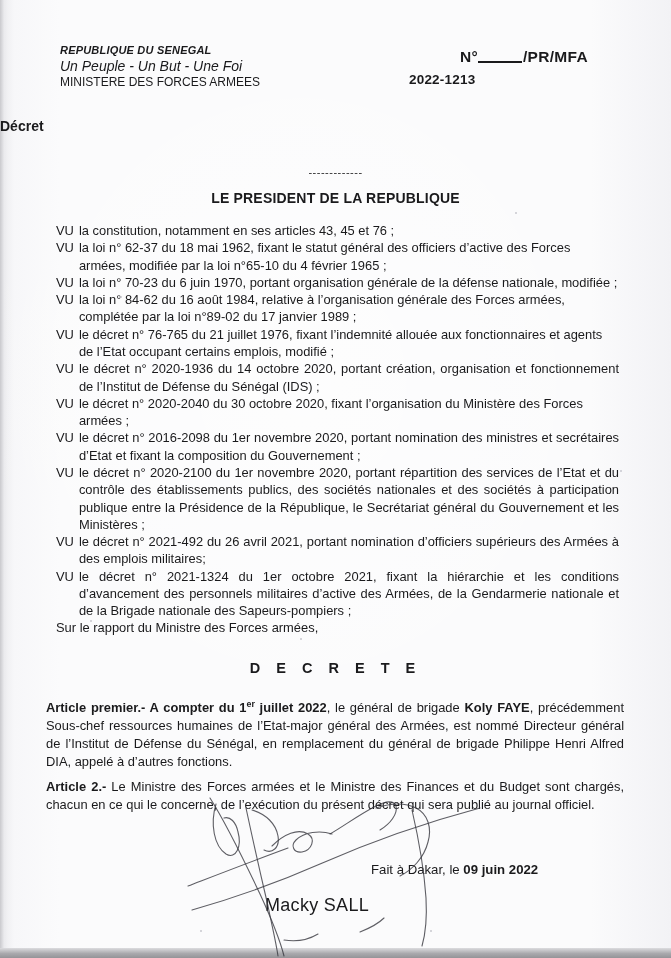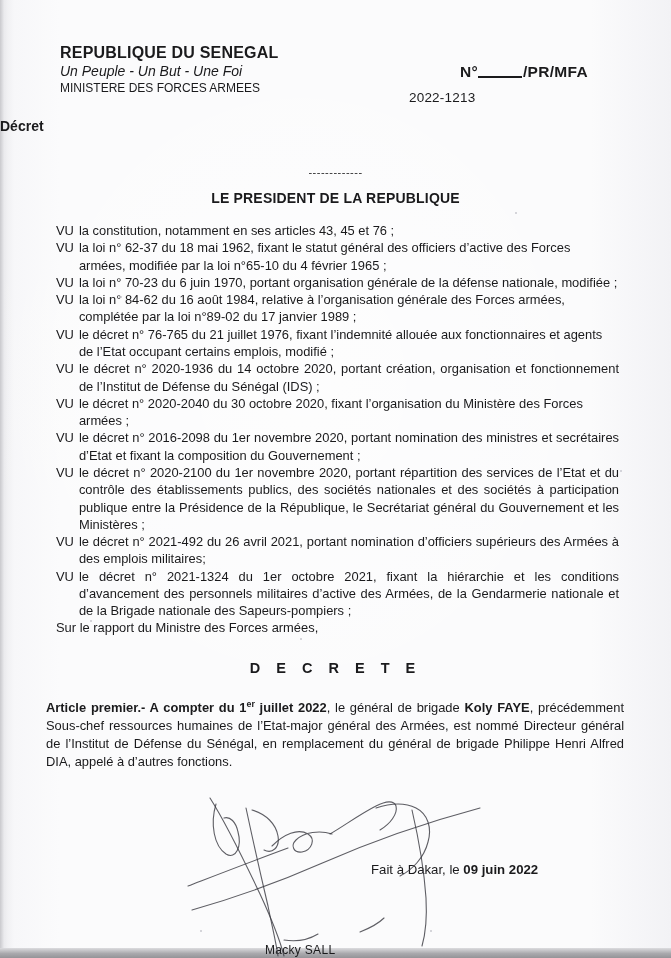--- a/index.html
+++ b/index.html
@@ -46,25 +46,26 @@
   }
 
   
   .hdr-left {
     position: absolute;
     left: 60px;
     top: 44px;
     width: 330px;
   }
   .rep-title {
-    font-size: 16px;
+    font-size: 11px;
     font-weight: bold;
     letter-spacing: 0.2px;
     line-height: 1.15;
     white-space: nowrap;
+    font-style: italic;
   }
   .devise {
     font-size: 14px;
     font-style: italic;
     line-height: 1.25;
     margin-top: 1px;
     white-space: nowrap;
   }
   .ministere {
     font-size: 12px;
@@ -73,35 +74,34 @@
     white-space: nowrap;
   }
   .hdr-right {
     position: absolute;
     left: 460px;
     top: 48px;
     font-size: 15.5px;
     font-weight: bold;
     letter-spacing: 0.3px;
     white-space: nowrap;
-    margin-top: 15px;
   }
   .num-blank {
     display: inline-block;
     border-bottom: 2px solid #1a1a1c;
     width: 44px;
     height: 12px;
     margin: 0 1px -1px 0;
   }
   .ref-num {
     position: absolute;
     left: 409px;
-    top: 90px;
+    top: 72px;
     font-size: 13.5px;
-    font-weight: normal;
+    font-weight: bold;
     letter-spacing: 0.2px;
     white-space: nowrap;
   }
 
   
   .decret-word {
     position: absolute;
     left: 0; right: 0;
     top: 118px;
     font-size: 14px;
@@ -194,22 +194,22 @@
     position: absolute;
     left: 371px;
     top: 862px;
     font-size: 13.2px;
     white-space: nowrap;
   }
   .fait .date { font-weight: bold; }
   .signer-name {
     position: absolute;
     left: 265px;
-    top: 943px;
-    font-size: 12px;
+    top: 895px;
+    font-size: 18px;
     letter-spacing: 0.3px;
     white-space: nowrap;
   }
   .signature-svg {
     position: absolute;
     left: 180px;
     top: 790px;
     width: 320px;
     height: 168px;
     pointer-events: none;
@@ -304,20 +304,23 @@
       </div>
       <div class="rapport">Sur le rapport du Ministre des Forces armées,</div>
     </div>
 
     <div class="decrete">D E C R E T E</div>
 
     <div class="article" id="article-1">
       <b><span>Article premier.- A compter du 1</span><sup>er</sup><span> juillet 2022</span></b><span>, le général de brigade </span><b><span>Koly FAYE</span></b><span>, précédemment Sous-chef ressources humaines de l’Etat-major général des Armées, est nommé Directeur général de l’Institut de Défense du Sénégal, en remplacement du général de brigade  Philippe Henri Alfred DIA, appelé à d’autres fonctions.</span>
     </div>
 
+    <div class="article" id="article-2">
+      <b><span>Article 2.-</span></b><span> Le Ministre des Forces armées et le Ministre des Finances et du Budget sont chargés, chacun en ce qui le concerne, de l’exécution du présent décret qui sera publié au journal officiel.</span>
+    </div>
 
     <div class="fait">
       <span>Fait à Dakar, le</span>
       <span class="date">09 juin 2022</span>
     </div>
     <div class="signer-name">Macky   SALL</div>
 
     <svg class="signature-svg" viewBox="0 0 320 168">
       <path d="M12,120 C40,112 90,96 140,74 C190,52 240,34 300,18"></path>
       <path d="M30,8 C44,30 62,66 80,104 C92,130 100,150 104,166"></path>

